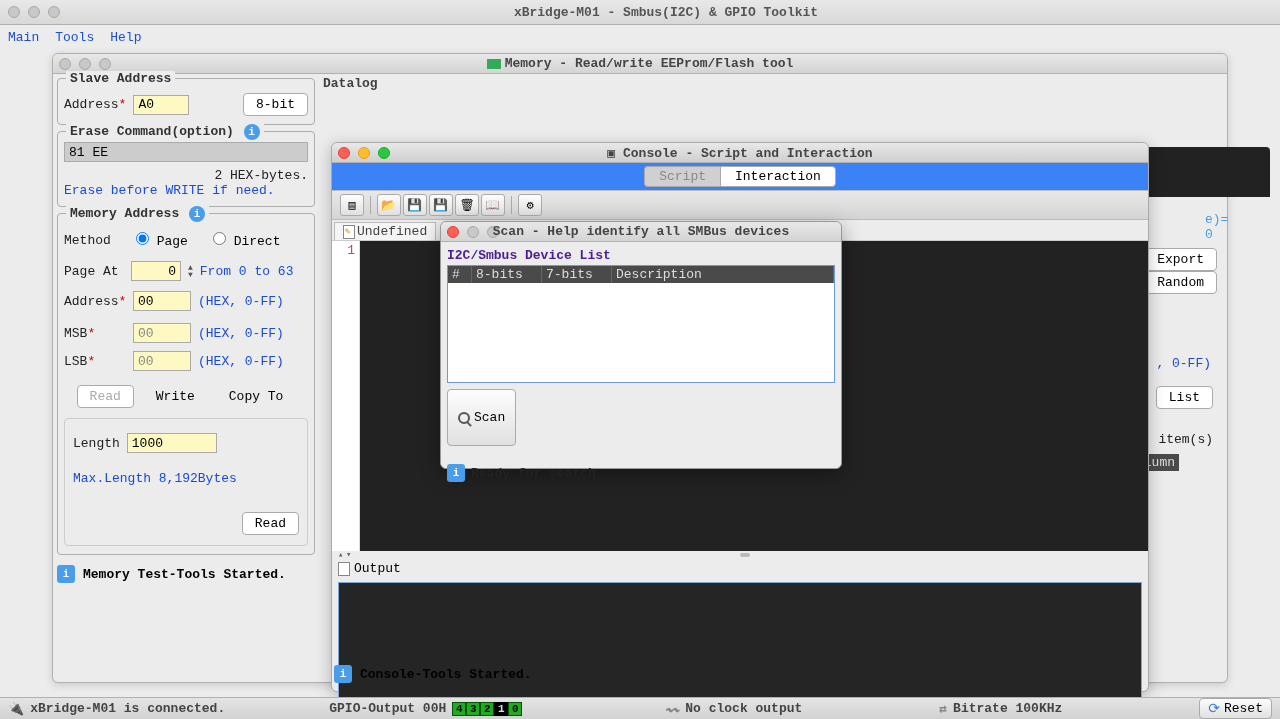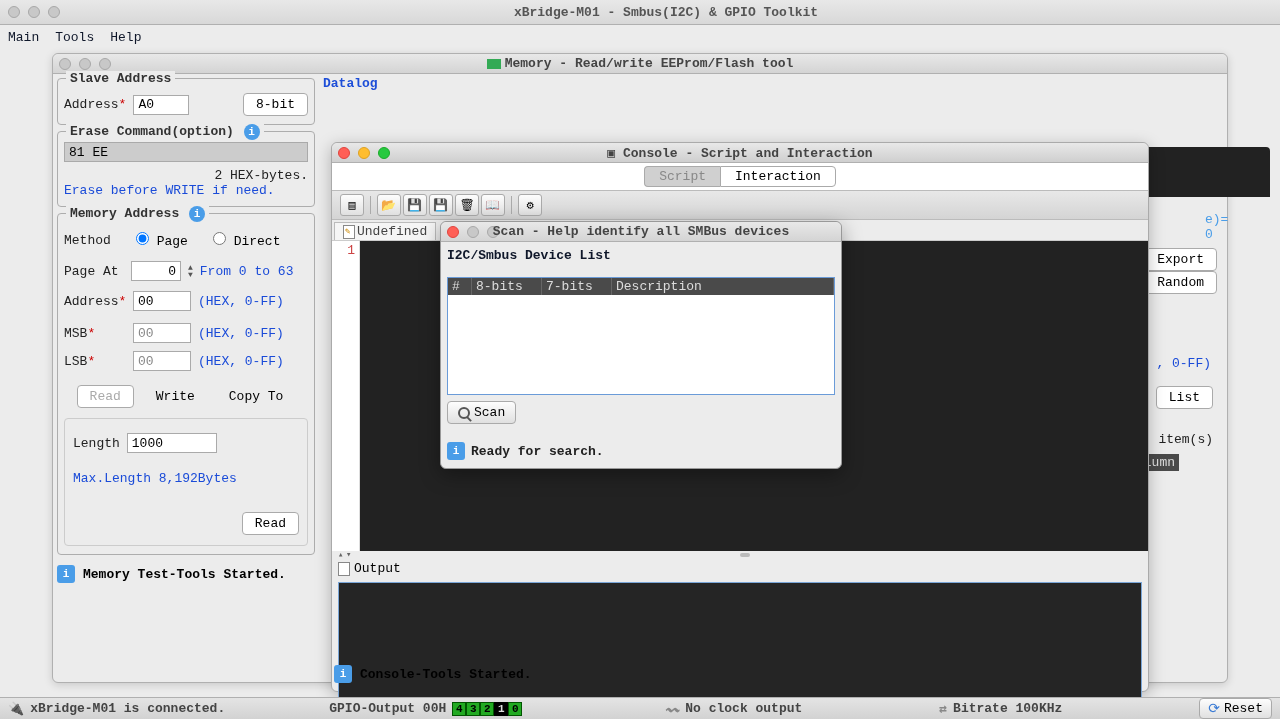--- a/index.html
+++ b/index.html
@@ -6,61 +6,61 @@
 body { background: #ececec; width: 1280px; height: 719px; position: relative; overflow: hidden; }
 
 
 .main-title { height: 25px; background: linear-gradient(#e8e8e8, #d8d8d8); display: flex; align-items: center; padding: 0 8px; border-bottom: 1px solid #b0b0b0; }
 .traffic-lights { display: flex; gap: 8px; }
 .traffic-light { width: 12px; height: 12px; border-radius: 50%; background: #c8c8c8; border: 1px solid #a8a8a8; }
 .main-title-text { flex: 1; text-align: center; font-weight: bold; color: #555; }
 
 
 .menu-bar { height: 24px; background: #ececec; display: flex; align-items: center; padding: 0 8px; gap: 16px; }
-.menu-item { color: #0f172a; cursor: pointer; }
+.menu-item { color: #1d4ed8; cursor: pointer; }
 
 
 .workspace { position: relative; height: 648px; background: #ececec; }
 
 
 .memory-window { position: absolute; left: 52px; top: 4px; width: 1176px; height: 630px; background: #ececec; border: 1px solid #b0b0b0; border-radius: 6px; box-shadow: 0 2px 8px rgba(0,0,0,0.15); }
 .window-title { height: 20px; background: linear-gradient(#e8e8e8, #d4d4d4); display: flex; align-items: center; padding: 0 6px; border-bottom: 1px solid #b0b0b0; border-radius: 6px 6px 0 0; }
 .window-title .traffic-lights { margin-right: auto; }
 .window-title-text { position: absolute; left: 0; right: 0; text-align: center; font-weight: bold; color: #444; pointer-events: none; }
 .window-title-icon { display: inline-block; width: 14px; height: 10px; background: #3a5; margin-right: 4px; vertical-align: middle; }
 
 
 .left-panel { position: absolute; left: 4px; top: 24px; width: 258px; }
 .group { border: 1px solid #adadad; border-radius: 4px; margin-bottom: 6px; background: #ececec; position: relative; padding: 10px 6px 8px 6px; }
 .group-title { position: absolute; top: -8px; left: 8px; background: #ececec; padding: 0 4px; font-weight: bold; color: #333; }
 .info-icon { display: inline-flex; width: 16px; height: 16px; border-radius: 50%; background: #4a9de8; color: #fff; font-size: 11px; align-items: center; justify-content: center; font-weight: bold; vertical-align: middle; margin-left: 2px; }
 
 .row { display: flex; align-items: center; gap: 7px; margin-top: 4px; }
 .label { color: #222; min-width: 0; }
 .req { color: #c00; }
-.input { background: #ffffff; border: 1px solid #aaa; padding: 1px 4px; height: 20px; font-family: inherit; }
+.input { background: #fef9c3; border: 1px solid #aaa; padding: 1px 4px; height: 20px; font-family: inherit; }
 .btn { background: #fff; border: 1px solid #aaa; border-radius: 4px; padding: 3px 12px; font-family: inherit; cursor: pointer; }
 .btn-disabled { color: #aaa; }
 .hint { color: #1a4bd8; }
 
 
 .datalog-section { position: absolute; left: 270px; top: 22px; right: 6px; }
-.datalog-title { font-weight: bold; color: #1d4ed8; margin-bottom: 14px; }
+.datalog-title { font-weight: bold; color: #404040; margin-bottom: 14px; }
 
 
 .right-buttons { position: absolute; right: 10px; top: 194px; display: flex; flex-direction: column; }
 
 
 .console-window { position: absolute; left: 331px; top: 93px; width: 818px; height: 550px; background: #ececec; border: 1px solid #aaa; border-radius: 6px; box-shadow: 0 4px 16px rgba(0,0,0,0.25); }
 .console-window .window-title { background: linear-gradient(#e8e8e8, #cfcfcf); }
 .tl-red { background: #ff5f56; border-color: #e0443e; }
 .tl-yellow { background: #ffbd2e; border-color: #dea123; }
 .tl-green { background: #27c93f; border-color: #1aab29; }
 
-.tabs { display: flex; justify-content: center; padding: 3px 0; background: #ffffff; }
+.tabs { display: flex; justify-content: center; padding: 3px 0; background: #3b82f6; }
 .tab { border: 1px solid #aaa; padding: 2px 14px; background: #fff; }
 .tab:first-child { border-radius: 4px 0 0 4px; border-right: none; }
 .tab:last-child { border-radius: 0 4px 4px 0; }
 .tab.active { background: #d0d0d0; color: #888; }
 
 .toolbar { display: flex; gap: 2px; padding: 3px 8px; background: linear-gradient(#e8e8e8, #d4d4d4); border-top: 1px solid #bbb; border-bottom: 1px solid #bbb; }
 .tb-btn { width: 24px; height: 22px; background: linear-gradient(#fdfdfd, #e0e0e0); border: 1px solid #aaa; border-radius: 3px; display: flex; align-items: center; justify-content: center; font-size: 12px; }
 .tb-sep { width: 1px; background: #aaa; margin: 2px 4px; }
 
 .script-area { display: flex; height: 310px; }
@@ -78,26 +78,26 @@
 
 .splitter { height: 8px; background: #ececec; position: relative; }
 .splitter::before { content: "▴"; position: absolute; left: 6px; top: -2px; font-size: 9px; color: #666; }
 .splitter::after { content: "▾"; position: absolute; left: 14px; top: -2px; font-size: 9px; color: #666; }
 .split-grip { position: absolute; left: 50%; top: 2px; width: 10px; height: 4px; background: #bbb; border-radius: 2px; }
 
 
 .scan-dialog { position: absolute; left: 440px; top: 172px; width: 402px; height: 248px; background: #ececec; border: 1px solid #999; border-radius: 6px; box-shadow: 0 6px 20px rgba(0,0,0,0.35); }
 .scan-dialog .window-title { border-radius: 6px 6px 0 0; }
 .scan-content { padding: 6px; }
-.scan-subtitle { font-weight: bold; color: #0f172a; margin-bottom: 14px; }
+.scan-subtitle { font-weight: bold; color: #4c1d95; margin-bottom: 2px; }
 .scan-table { border: 1px solid #6a9bd8; height: 118px; background: #fff; }
 .scan-table-header { display: flex; background: #4a4a4a; color: #ddd; }
 .scan-th { border-right: 1px solid #666; padding: 1px 4px; }
 .scan-body { background: #fff; height: 96px; }
-.scan-btn { margin-top: 6px; display: inline-flex; align-items: center; gap: 4px; background: linear-gradient(#fdfdfd, #e0e0e0); border: 1px solid #aaa; border-radius: 4px; padding: 3px 10px; }
+.scan-btn { margin-top: 6px; display: inline-flex; align-items: center; gap: 4px; background: linear-gradient(#fdfdfd, #e0e0e0); border: 1px solid #aaa; border-radius: 4px; padding: 20px 10px; }
 .mag-icon { display: inline-block; width: 12px; height: 12px; border: 2px solid #555; border-radius: 50%; position: relative; }
 .mag-icon::after { content: ""; position: absolute; width: 6px; height: 2px; background: #555; bottom: -3px; right: -4px; transform: rotate(45deg); }
 .scan-status { margin-top: 18px; display: flex; align-items: center; gap: 6px; font-weight: bold; color: #222; }
 
 
 .bg-dark { position: absolute; left: 1019px; top: 93px; width: 198px; height: 50px; background: #222; border-top-right-radius: 4px; }
 .bg-dark-text { position: absolute; left: 1152px; top: 158px; color: #4a9de8; }
 
 
 .status-row { display: flex; align-items: center; gap: 8px; margin-top: 6px; padding: 4px 0; }

